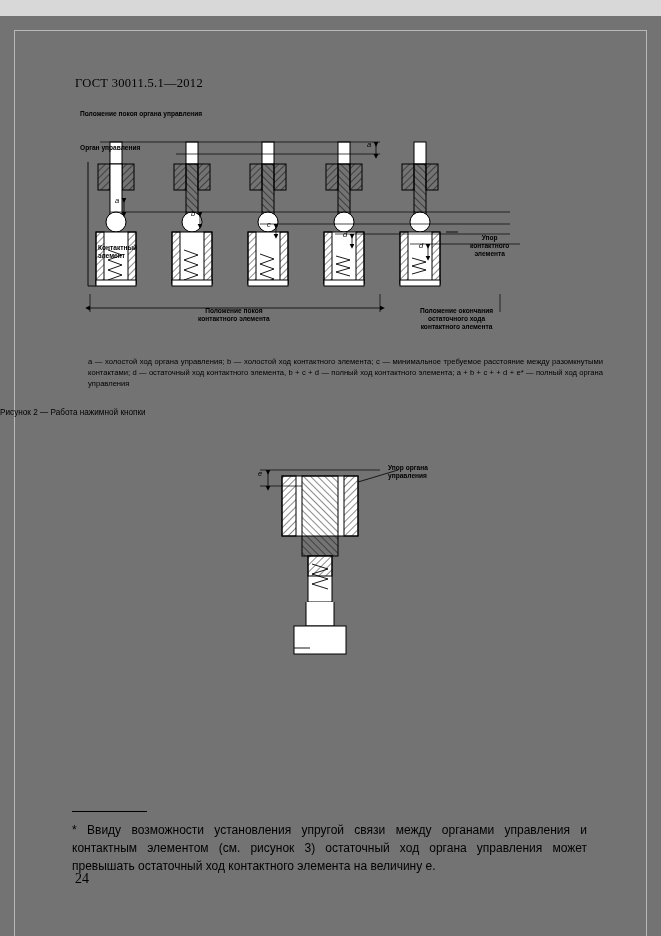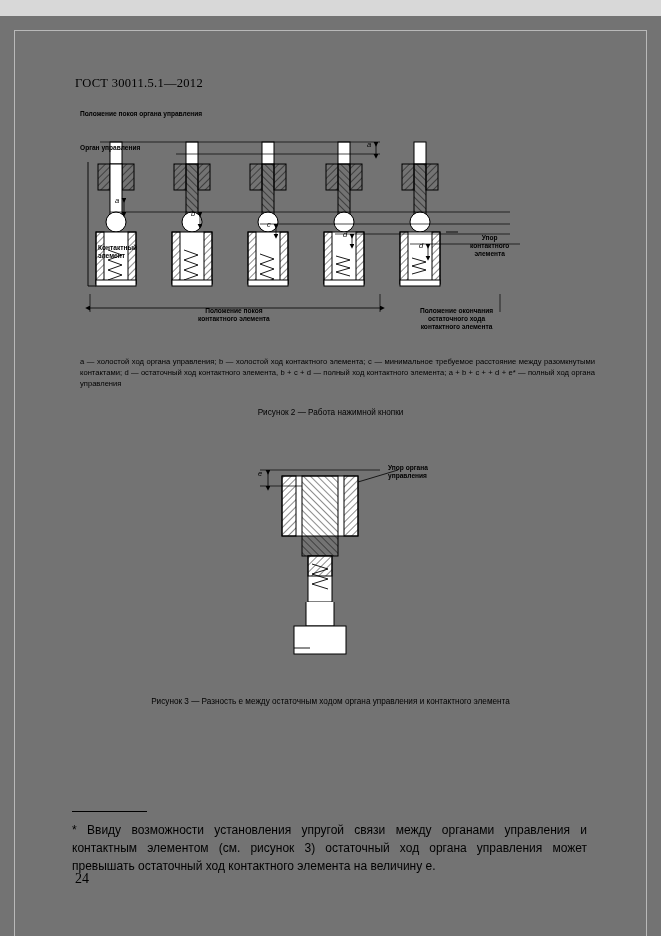--- a/index.html
+++ b/index.html
@@ -37,27 +37,26 @@
     font-size: 12.5px;
     letter-spacing: 0.3px;
     color: #000;
     font-family: "Liberation Serif", serif;
     font-weight: normal;
   }
   .caption {
     position: absolute;
     font-size: 8.2px;
     color: #000;
-    text-align: center;
     width: 100%;
     left: 0;
   }
   .legend {
     position: absolute;
-    left: 80px;
+    left: 88px;
     top: 340px;
     width: 515px;
     font-size: 7.6px;
     line-height: 1.45;
     color: #000;
     text-align: justify;
   }
   .footnote {
     position: absolute;
     left: 72px;
@@ -299,20 +298,19 @@
       <g stroke="#000" stroke-width="0.8" fill="none">
         <line x1="28" y1="14" x2="28" y2="30" marker-start="url(#arrR3)" marker-end="url(#arrR3)"></line>
       </g>
     </svg>
 
     <div class="lbl" style="left:148px; top:8px;">Упор органа
 управления</div>
     <div class="lbl-it" style="left:18px; top:13px;">e</div>
   </div>
 
-  <div class="caption" style="top:681px;">Рисунок  3 — Разность e между остаточным ходом органа управления и контактного элемента</div>
 
   <div class="footnote-rule"></div>
   <div class="footnote">* Ввиду возможности установления упругой связи между органами управления и контактным элементом (см. рисунок 3) остаточный ход органа управления может превышать остаточный ход контактного элемента на величину e.</div>
 
   <div class="page-number">24</div>
 
 </div>
 
 </body></html>

